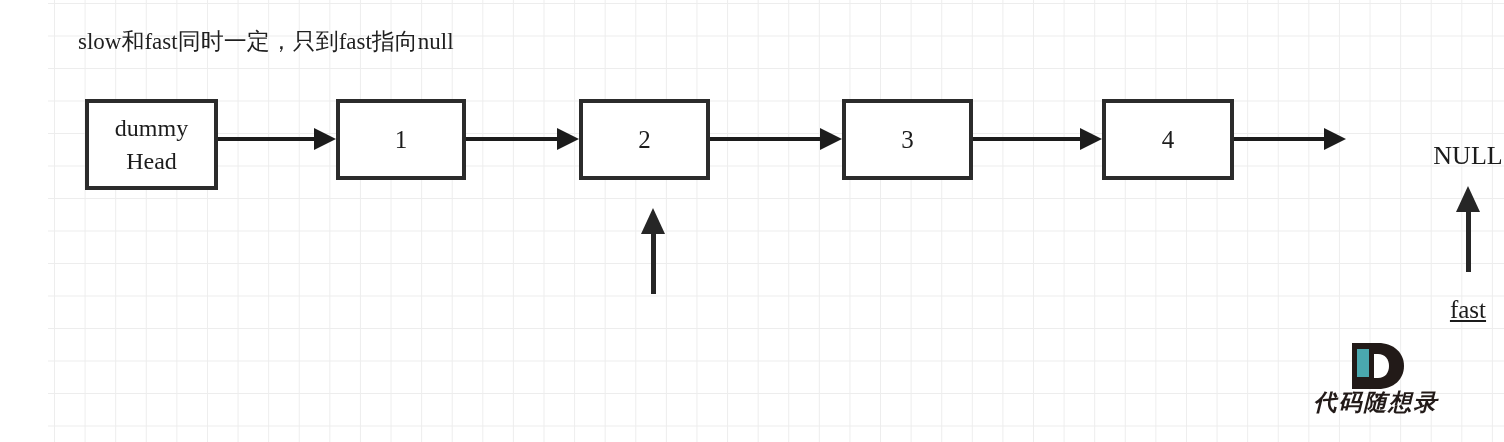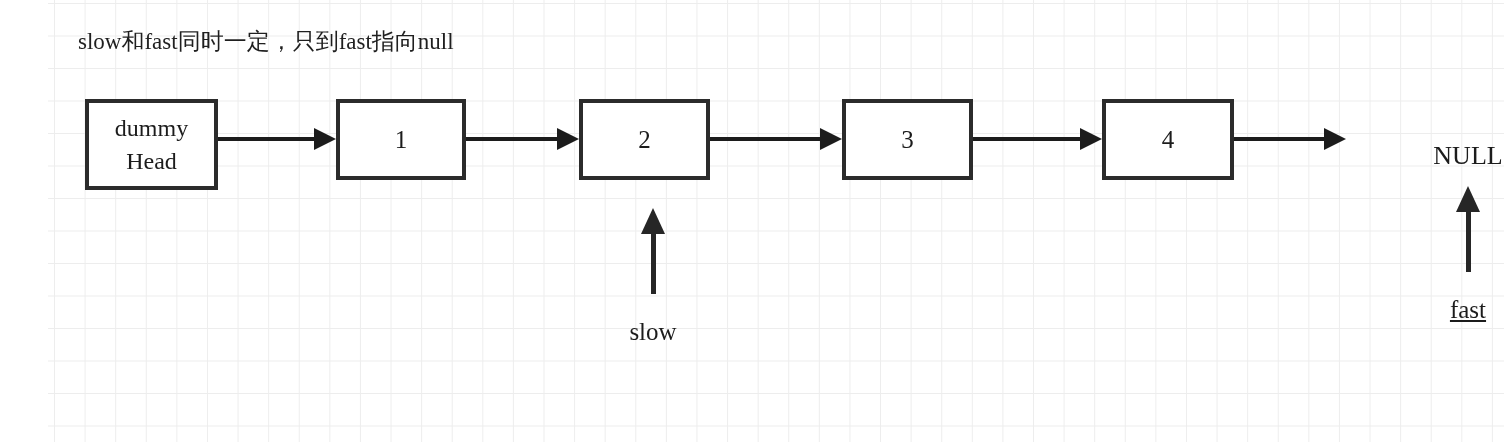--- a/index.html
+++ b/index.html
@@ -193,22 +193,31 @@
     <div class="shaft" style="width:90px;"></div>
     <div class="head" style="left:90px;"></div>
   </div>
 
   <div class="txt null-label" style="left:1360px; top:141px; width:120px;">NULL</div>
 
   <div class="v-arrow" style="left:593px; top:208px; height:86px;">
     <div class="head"></div>
     <div class="shaft" style="top:22px; bottom:0;"></div>
   </div>
-  <div class="txt ptr-label" style="left:545px; top:318px; width:120px;">slow</div>
 
   <div class="v-arrow" style="left:1408px; top:186px; height:86px;">
     <div class="head"></div>
     <div class="shaft" style="top:22px; bottom:0;"></div>
   </div>
   <div class="txt ptr-label" style="left:1360px; top:296px; width:120px;text-decoration:underline;">fast</div>
 
+  <div class="logo">
+    <div class="mark">
+      <svg width="58" height="46" viewBox="0 0 58 46" xmlns="http://www.w3.org/2000/svg">
+        <path d="M4 0 H30 C46 0 56 10 56 23 C56 36 46 46 30 46 H4 Z" fill="#221a18"></path>
+        <rect x="9" y="6" width="12" height="28" fill="#4aa8ae"></rect>
+        <path d="M26 11 H30 C37 11 41 16 41 23 C41 30 37 35 30 35 H26 Z" fill="#ffffff"></path>
+      </svg>
+    </div>
+    <div class="logo-text">代码随想录</div>
+  </div>
 
 </div>
 
 </body></html>

